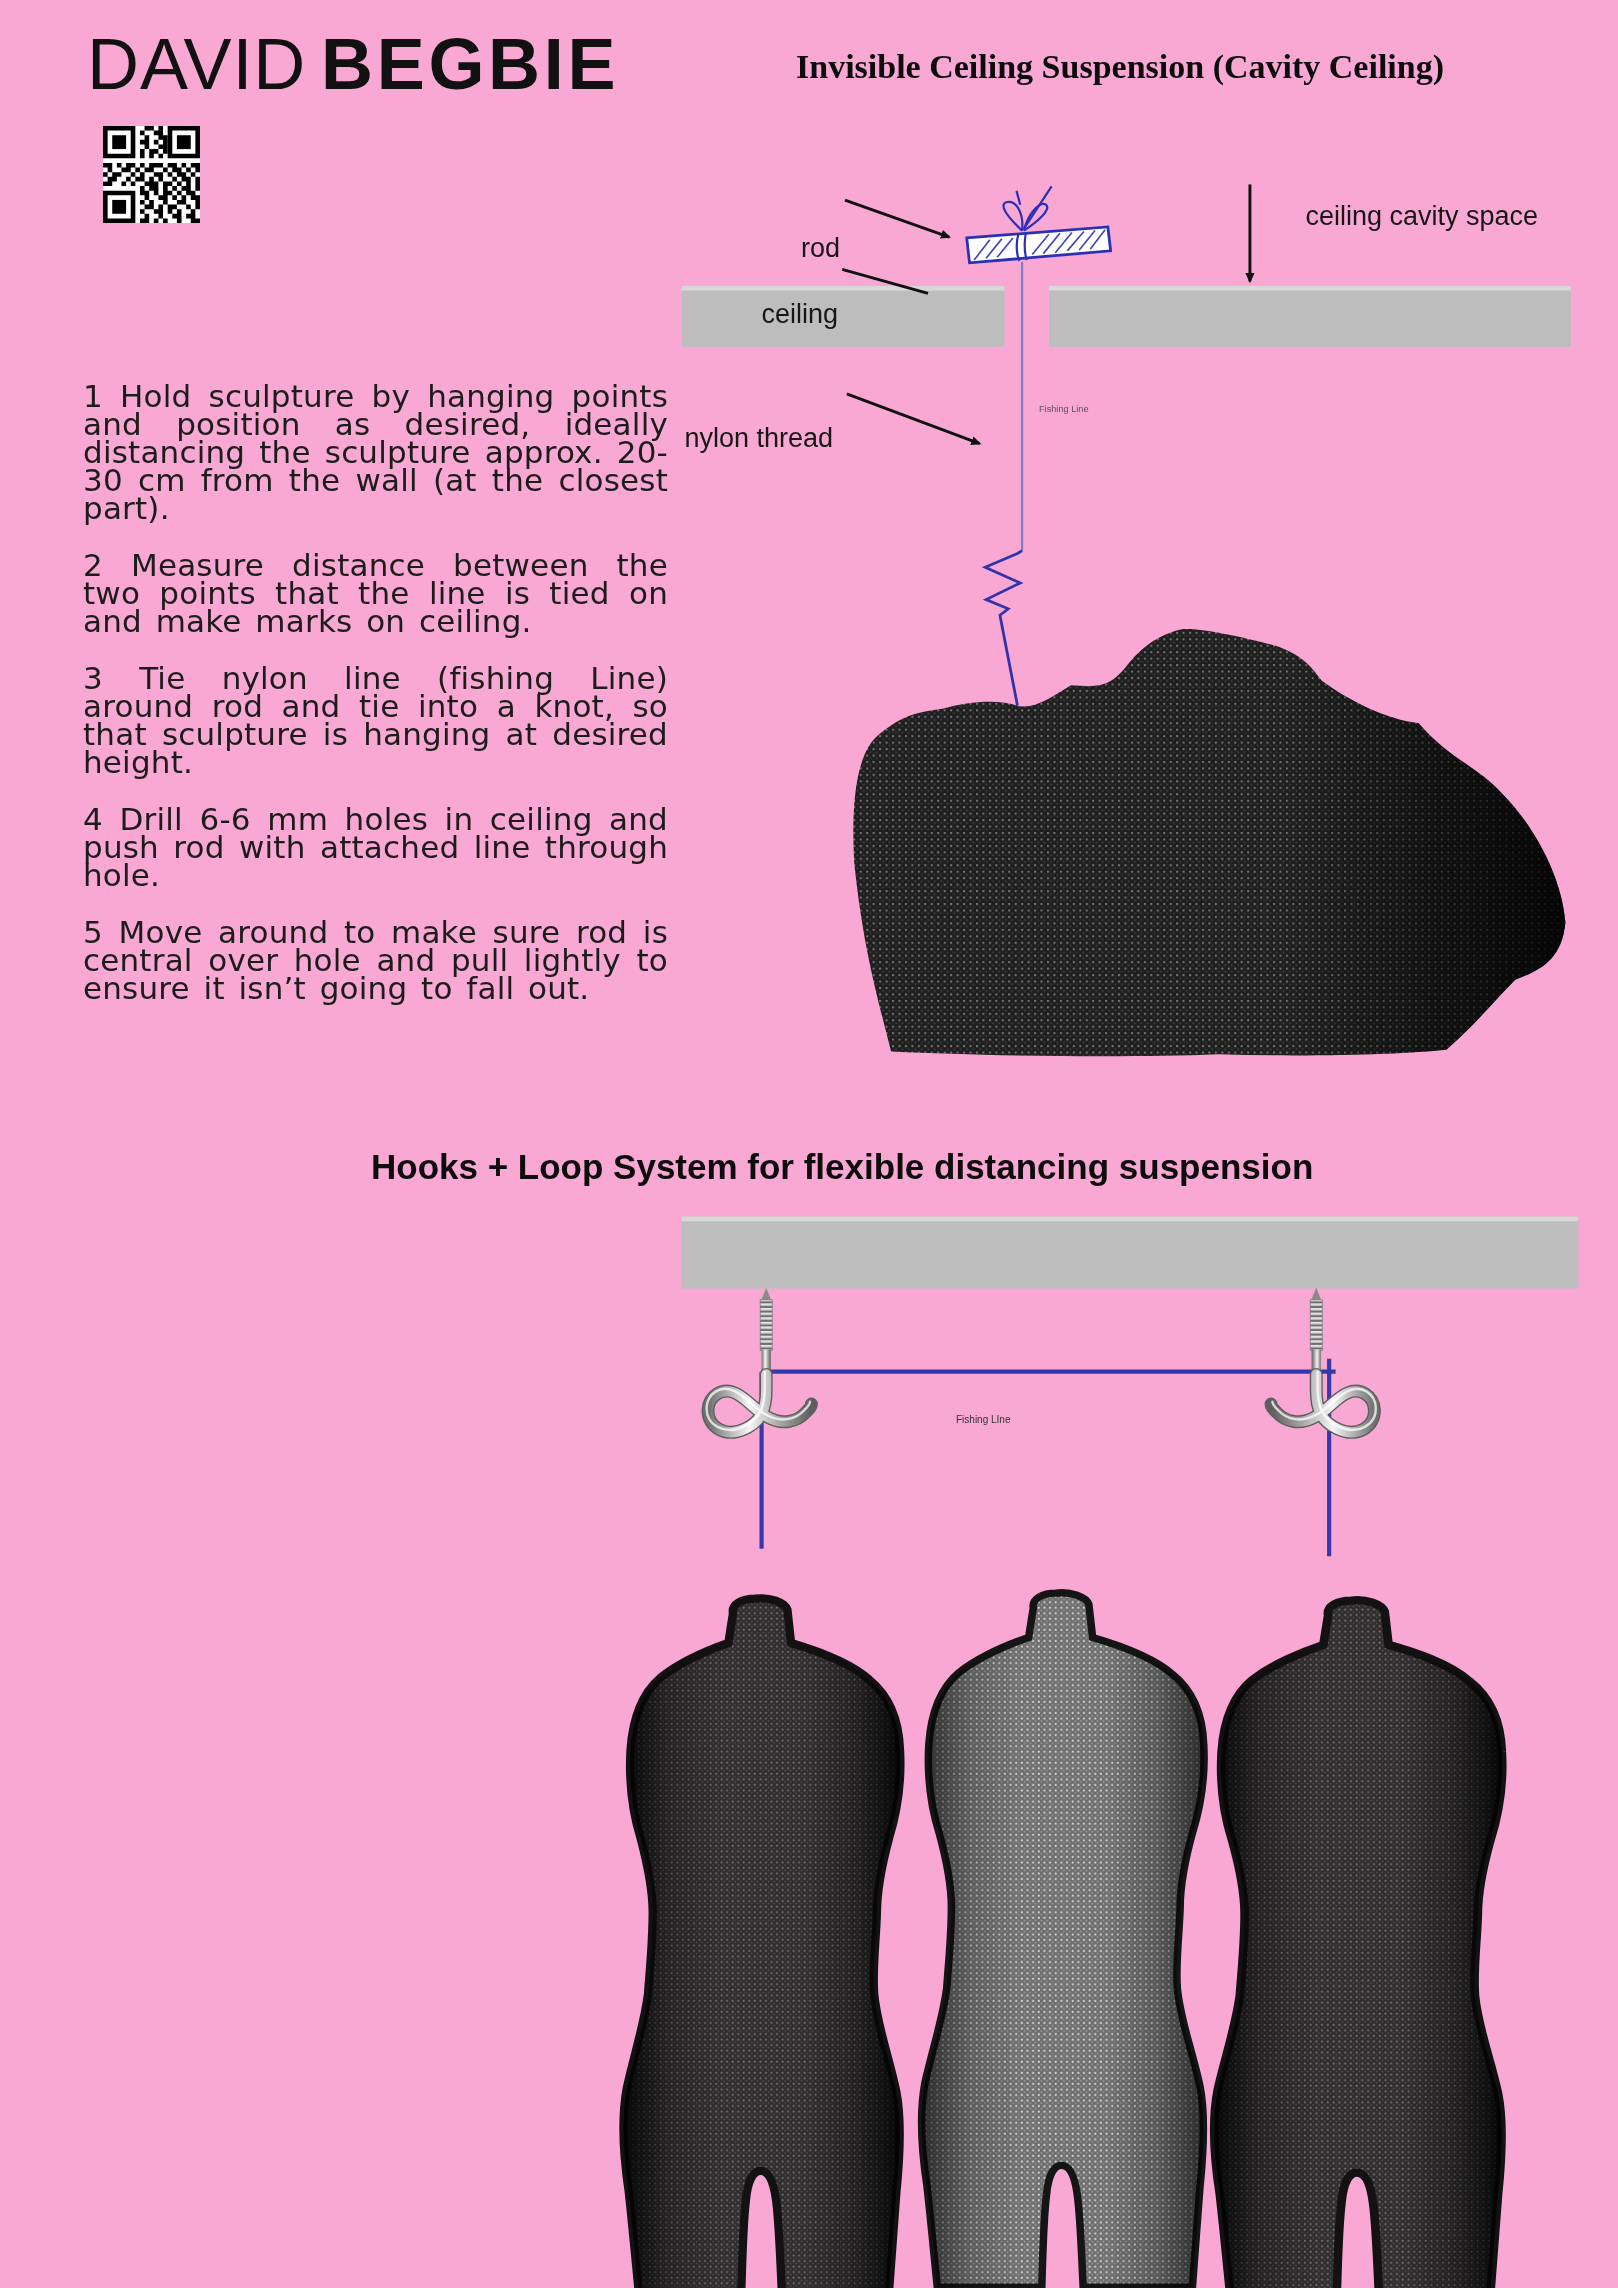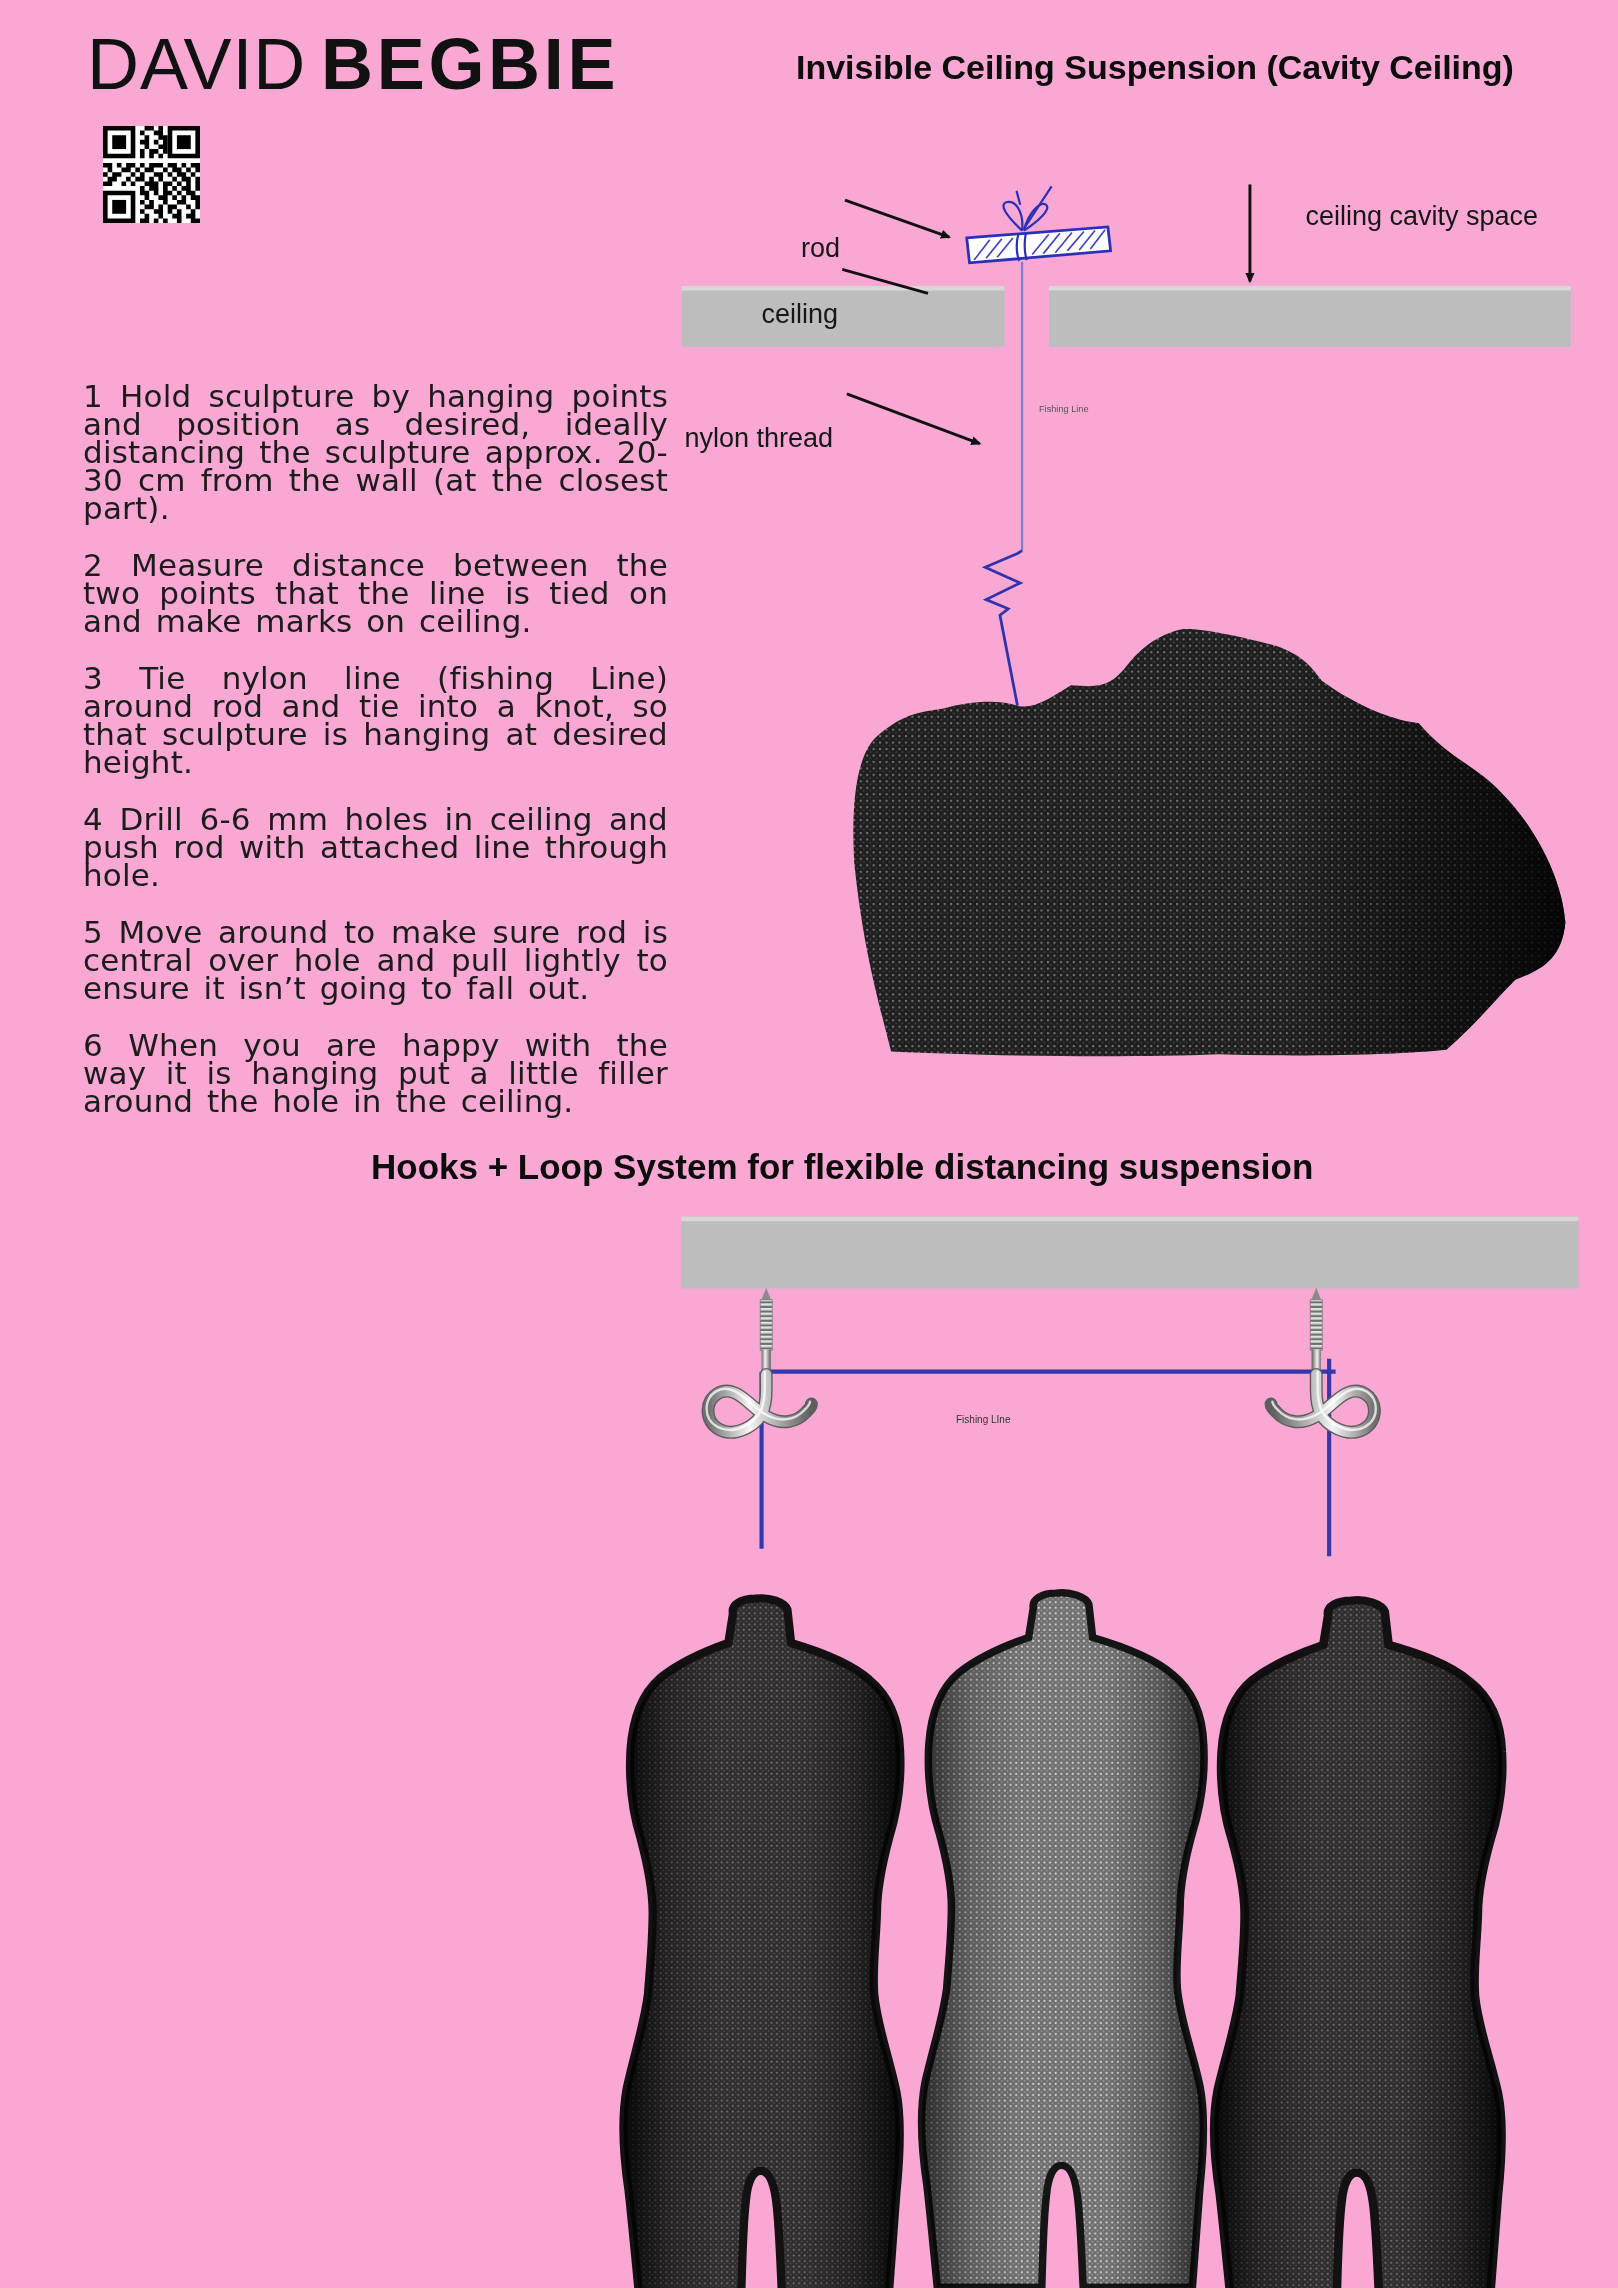--- a/index.html
+++ b/index.html
@@ -4,21 +4,21 @@
 <style>
   html,body{margin:0;padding:0;background:#ffffff;}
   .page{position:relative;width:1619px;height:2289px;background:#f9a8d4;overflow:hidden;
         font-family:"Liberation Sans",sans-serif;color:#151515;}
   .abs{position:absolute;}
   
   .logo{left:87px;top:28px;font-size:72px;line-height:1;white-space:nowrap;color:#111;}
   .logo .lt{font-weight:300;letter-spacing:0.9px;}
   .logo .hv{font-weight:700;letter-spacing:3.7px;margin-left:14.8px;}
   
-  .h1{left:796px;top:48px;width:738px;font-size:34px;font-weight:700;color:#0d0d0d;}
+  .h1{left:796px;top:48px;width:738px;font-size:34px;font-weight:700;color:#0d0d0d;font-family:Liberation Serif, serif;}
   .h2{left:371px;top:1147px;width:1015px;font-size:35px;font-weight:700;color:#0d0d0d;}
   
   .lbl{position:absolute;font-size:27px;line-height:1.05;color:#171717;}
   .r{text-align:right;margin-top:48px;}
   .lbl-rod{left:729px;top:186px;width:111px;}
   .lbl-ceiling{left:709px;top:252px;width:129px;}
   .lbl-cavity{left:1261px;top:202px;width:277px;text-align:right;}
   .lbl-nylon{left:672px;top:376px;width:161px;}
   .tiny{position:absolute;font-size:9.2px;color:#555;font-family:Liberation Sans, sans-serif;margin-top:31px;}
   .fish-top{left:1039px;top:373px;}
@@ -194,21 +194,20 @@
   <div class="lbl lbl-cavity">ceiling cavity space</div>
   <div class="lbl r lbl-nylon">nylon thread</div>
   <div class="tiny fish-top">Fishing Line</div>
 
   <div class="abs steps">
     <p>1 Hold sculpture by hanging points and position as desired, ideally distancing the sculpture approx. 20-30 cm from the wall (at the closest part).</p>
     <p>2 Measure distance between the two points that the line is tied on and make marks on ceiling.</p>
     <p>3 Tie nylon line (fishing Line) around rod and tie into a knot, so that sculpture is hanging at desired height.</p>
     <p>4 Drill 6-6 mm holes in ceiling and push rod with attached line through hole.</p>
     <p>5 Move around to make sure rod is central over hole and pull lightly to ensure it isn’t going to fall out.</p>
-    <p>6 When you are happy with the way it is hanging put a little filler around the hole in the ceiling.</p>
   </div>
 
   <div class="abs h2">Hooks + Loop System for flexible distancing suspension</div>
 
   <svg class="abs" style="left:600px;top:1200px" width="1019" height="1089" viewBox="0 0 1104 1180">
 
     <g>
       <rect x="88" y="18" width="972" height="78" fill="#bdbdbd"></rect>
       <rect x="88" y="18" width="972" height="5" fill="#d8d8d8"></rect>
     </g>

